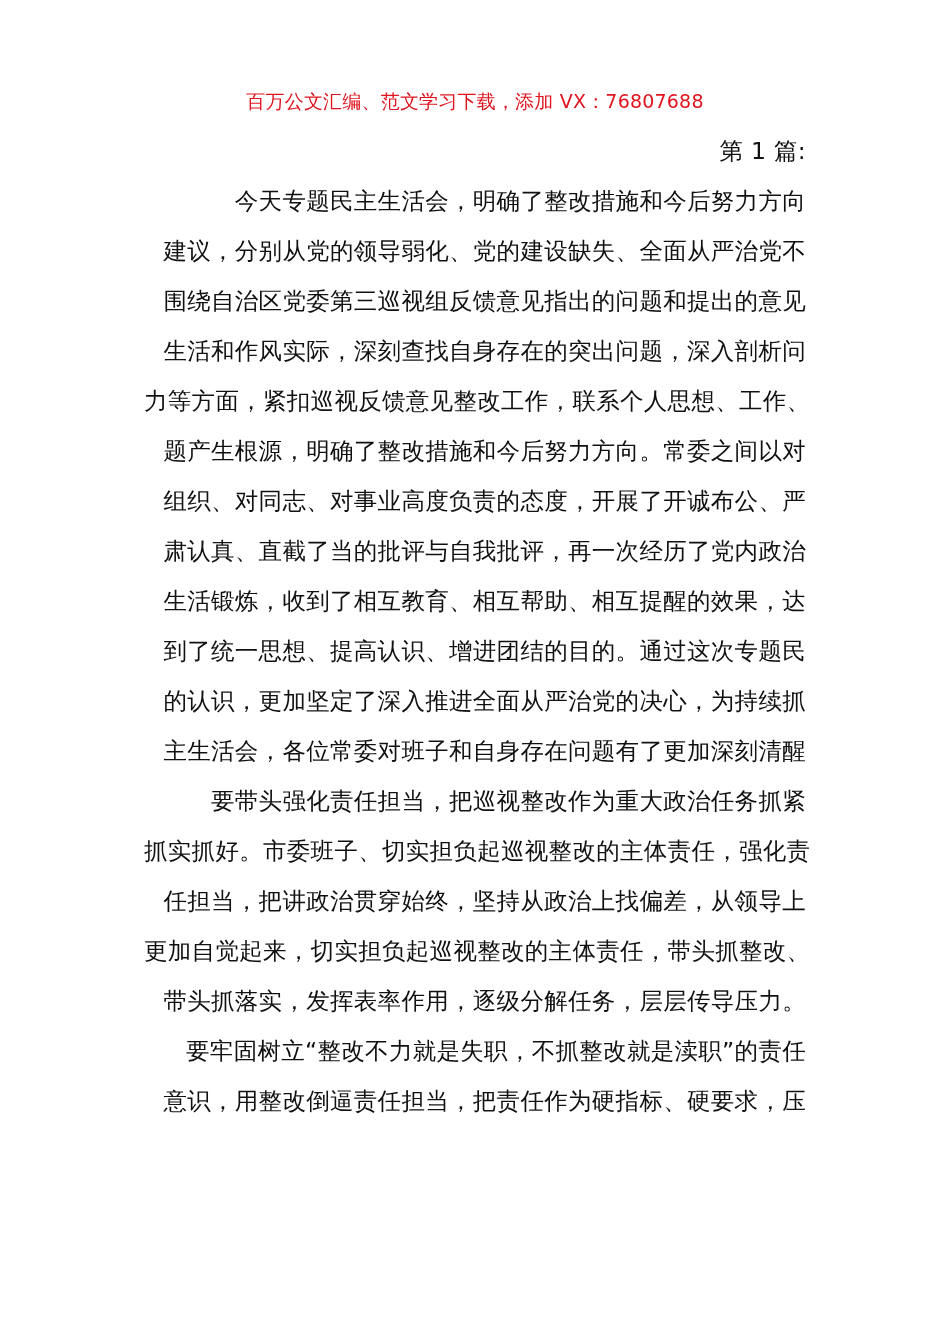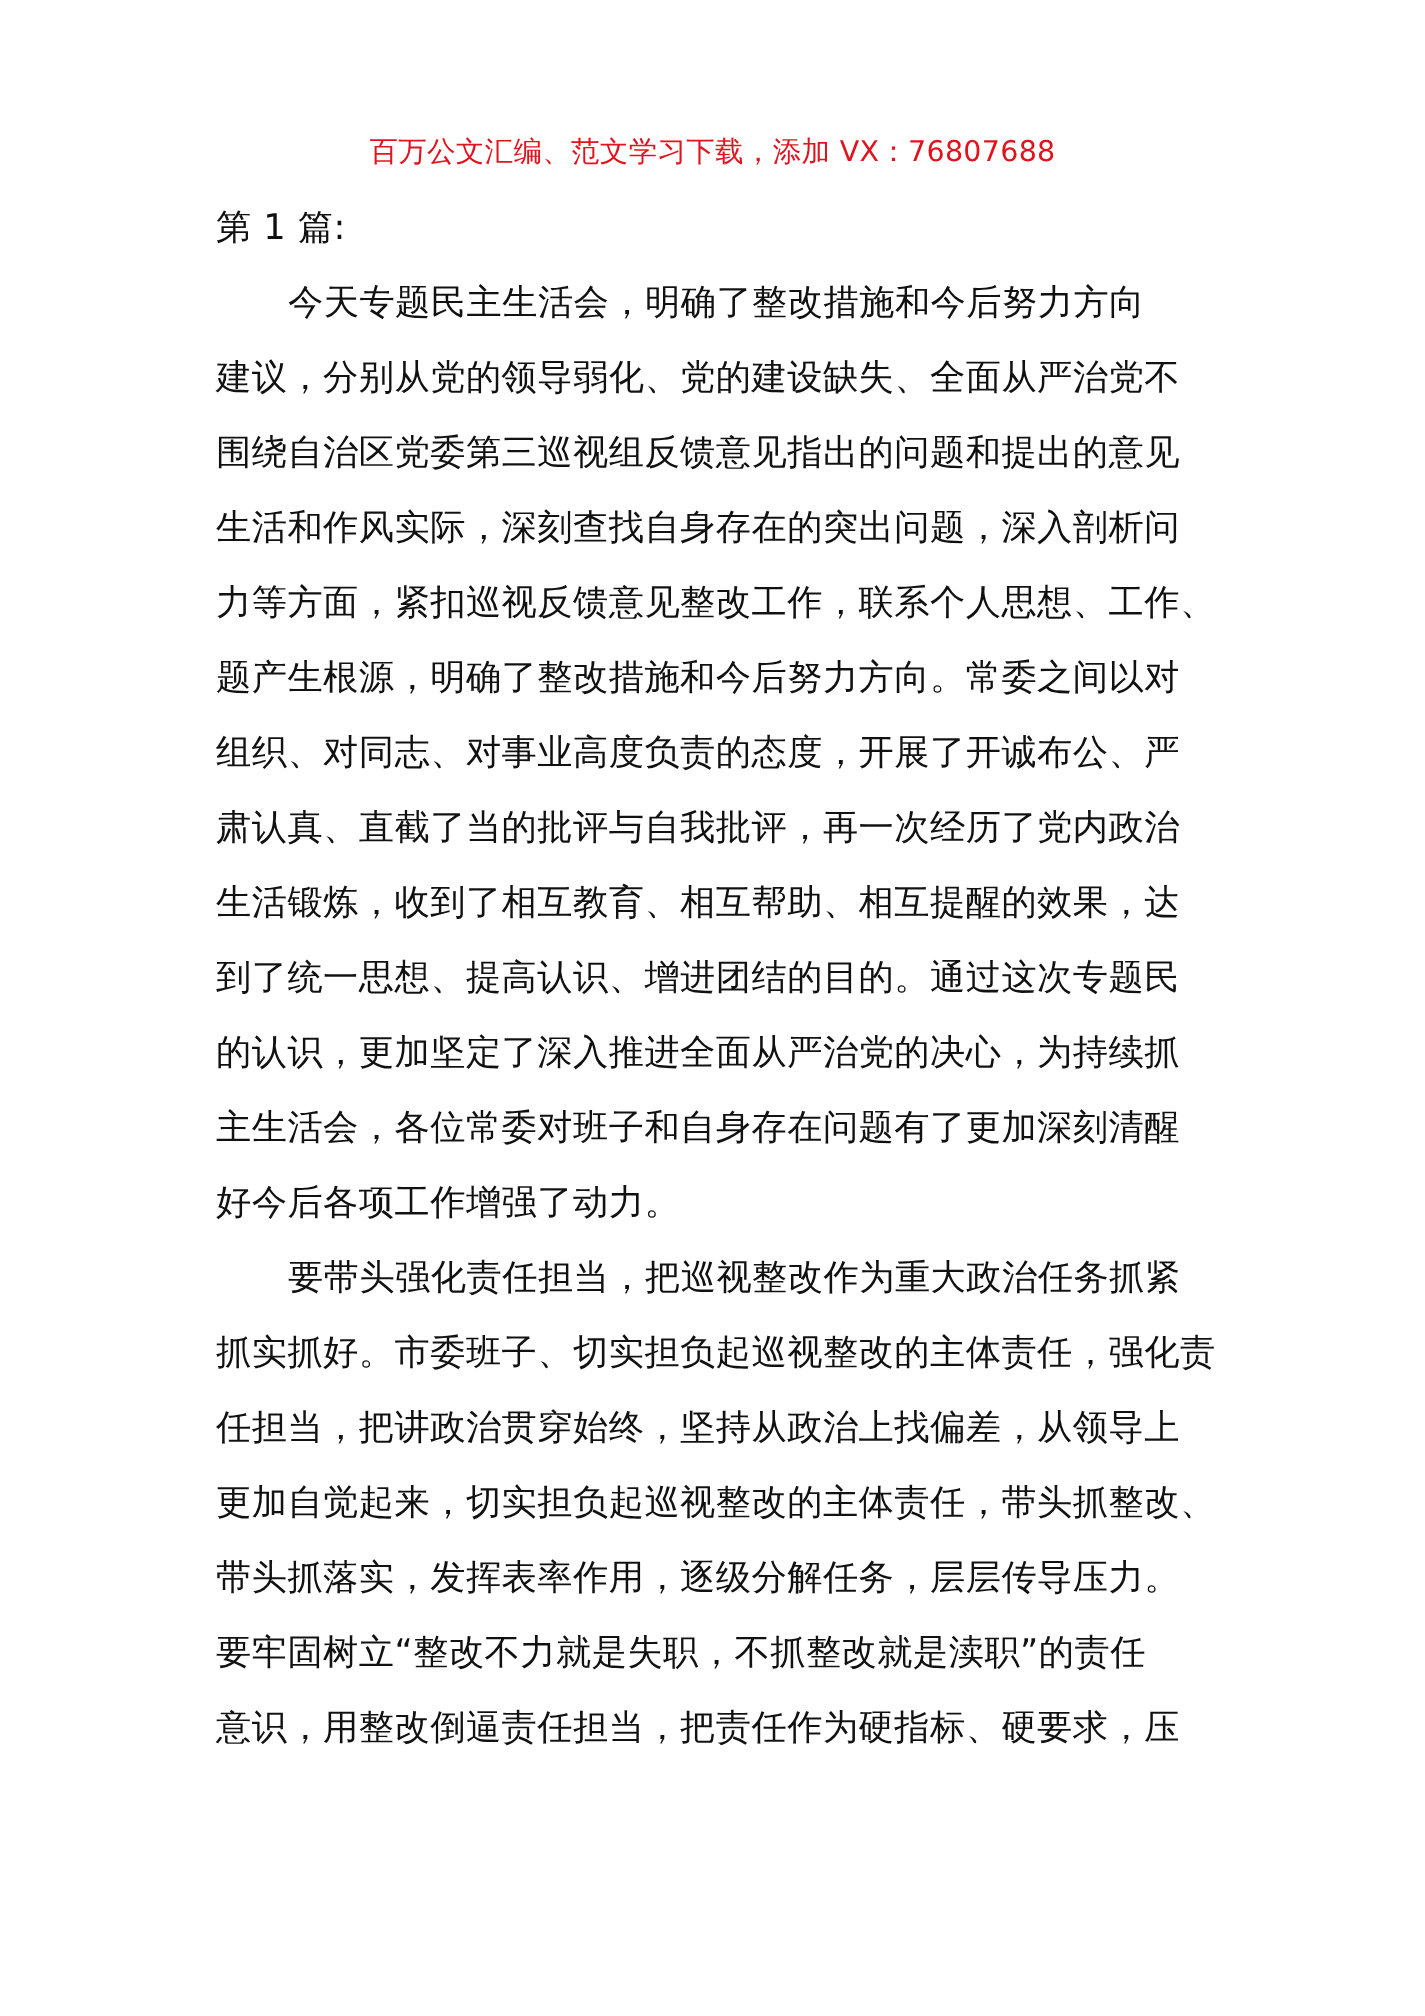--- a/index.html
+++ b/index.html
@@ -32,20 +32,21 @@
       top: 126px;
       left: 144px;
       width: 662px;
     }
     .doc-line {
       height: 50px;
       line-height: 50px;
       font-size: 23.5px;
       white-space: nowrap;
       letter-spacing: 0.3px;
+      text-align: right;
     }
     .doc-line.indent {
       padding-left: 48px;
     }
   </style>
 </head>
 <body>
 
 <div class="header-line">百万公文汇编、范文学习下载，添加 VX：76807688</div>
 
@@ -56,21 +57,20 @@
   <div class="doc-line">围绕自治区党委第三巡视组反馈意见指出的问题和提出的意见</div>
   <div class="doc-line">生活和作风实际，深刻查找自身存在的突出问题，深入剖析问</div>
   <div class="doc-line">力等方面，紧扣巡视反馈意见整改工作，联系个人思想、工作、</div>
   <div class="doc-line">题产生根源，明确了整改措施和今后努力方向。常委之间以对</div>
   <div class="doc-line">组织、对同志、对事业高度负责的态度，开展了开诚布公、严</div>
   <div class="doc-line">肃认真、直截了当的批评与自我批评，再一次经历了党内政治</div>
   <div class="doc-line">生活锻炼，收到了相互教育、相互帮助、相互提醒的效果，达</div>
   <div class="doc-line">到了统一思想、提高认识、增进团结的目的。通过这次专题民</div>
   <div class="doc-line">的认识，更加坚定了深入推进全面从严治党的决心，为持续抓</div>
   <div class="doc-line">主生活会，各位常委对班子和自身存在问题有了更加深刻清醒</div>
-  <div class="doc-line">好今后各项工作增强了动力。</div>
   <div class="doc-line indent">要带头强化责任担当，把巡视整改作为重大政治任务抓紧</div>
   <div class="doc-line">抓实抓好。市委班子、切实担负起巡视整改的主体责任，强化责</div>
   <div class="doc-line">任担当，把讲政治贯穿始终，坚持从政治上找偏差，从领导上</div>
   <div class="doc-line">更加自觉起来，切实担负起巡视整改的主体责任，带头抓整改、</div>
   <div class="doc-line">带头抓落实，发挥表率作用，逐级分解任务，层层传导压力。</div>
   <div class="doc-line">要牢固树立“整改不力就是失职，不抓整改就是渎职”的责任</div>
   <div class="doc-line">意识，用整改倒逼责任担当，把责任作为硬指标、硬要求，压</div>
 </div>
 
 </body></html>

